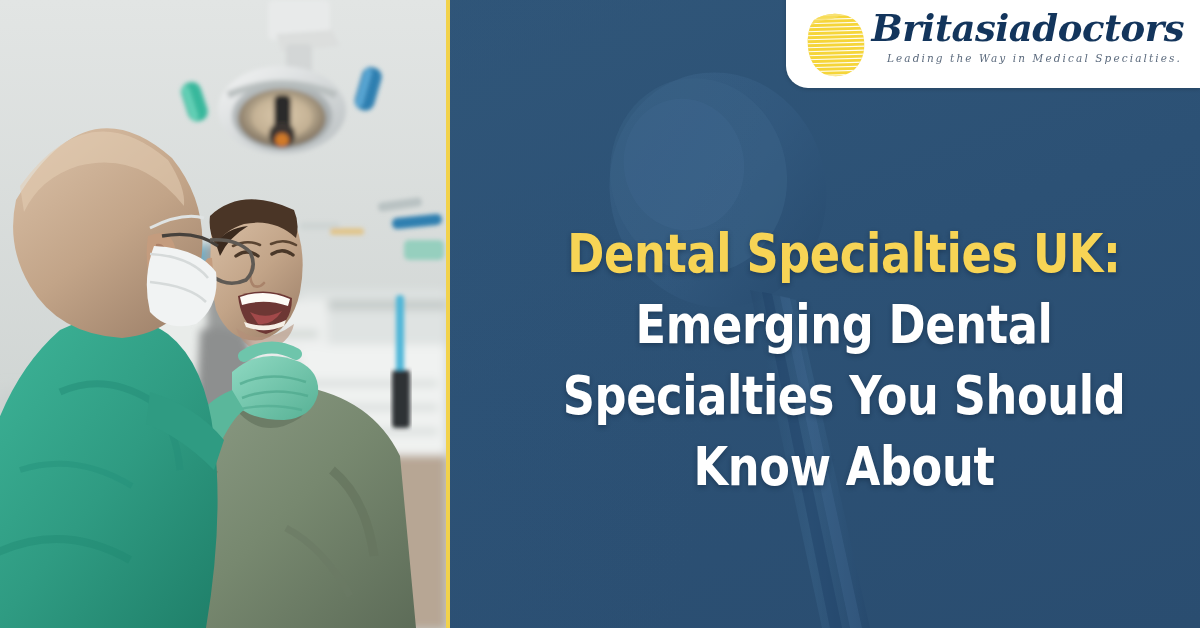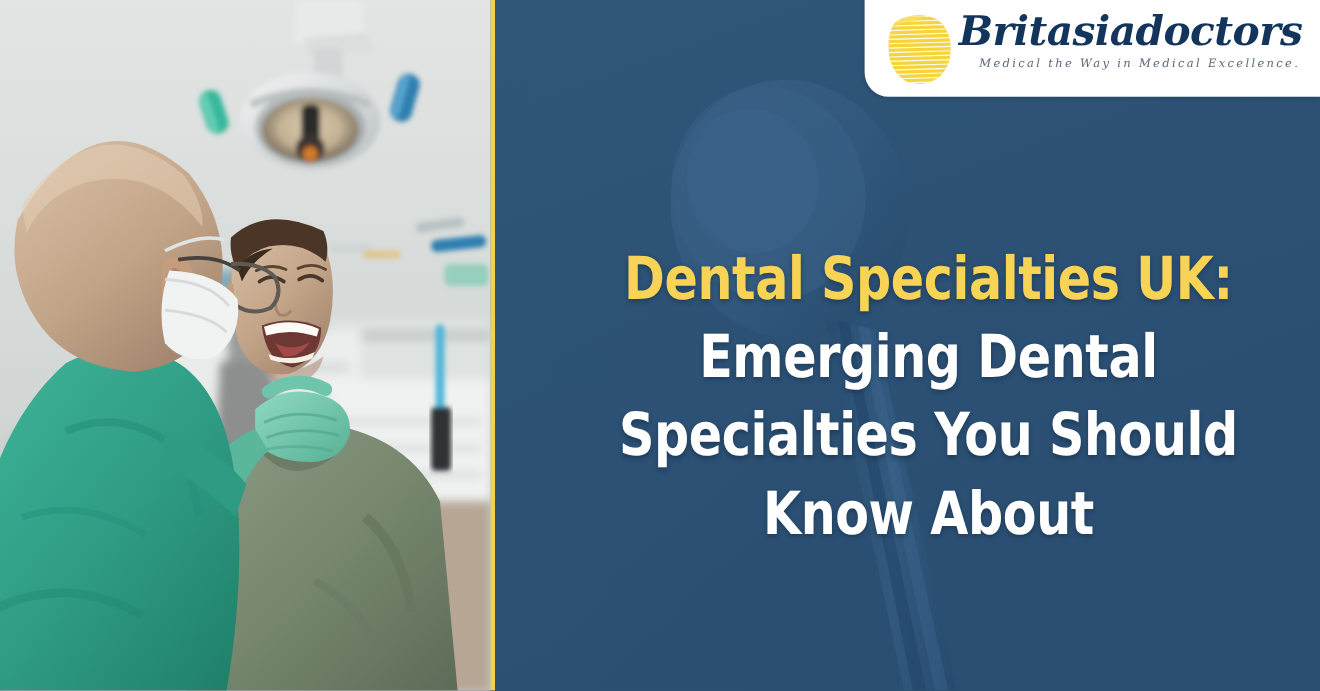--- a/index.html
+++ b/index.html
@@ -366,21 +366,21 @@
             <line x1="0" y1="58" x2="70" y2="56"></line>
             <line x1="0" y1="62" x2="70" y2="60"></line>
             <line x1="0" y1="66" x2="70" y2="64"></line>
           </g>
           <path d="M8 4 Q26 -4 44 2 Q40 8 26 10 Q14 12 8 18 Z" fill="#f7dd63" opacity=".75"></path>
         </g>
       </svg>
 
       <div class="logo-text-wrap">
         <div class="brand-name">Britasiadoctors</div>
-        <div class="brand-tagline">Medical the Way in Medical Excellence.</div>
+        <div class="brand-tagline">Leading the Way in Medical Specialties.</div>
       </div>
     </div>
   </div>
 
   <div class="headline">
     <div class="headline-line accent">Dental Specialties UK:</div>
     <div class="headline-line">Emerging Dental</div>
     <div class="headline-line">Specialties You Should</div>
     <div class="headline-line">Know About</div>
   </div>

